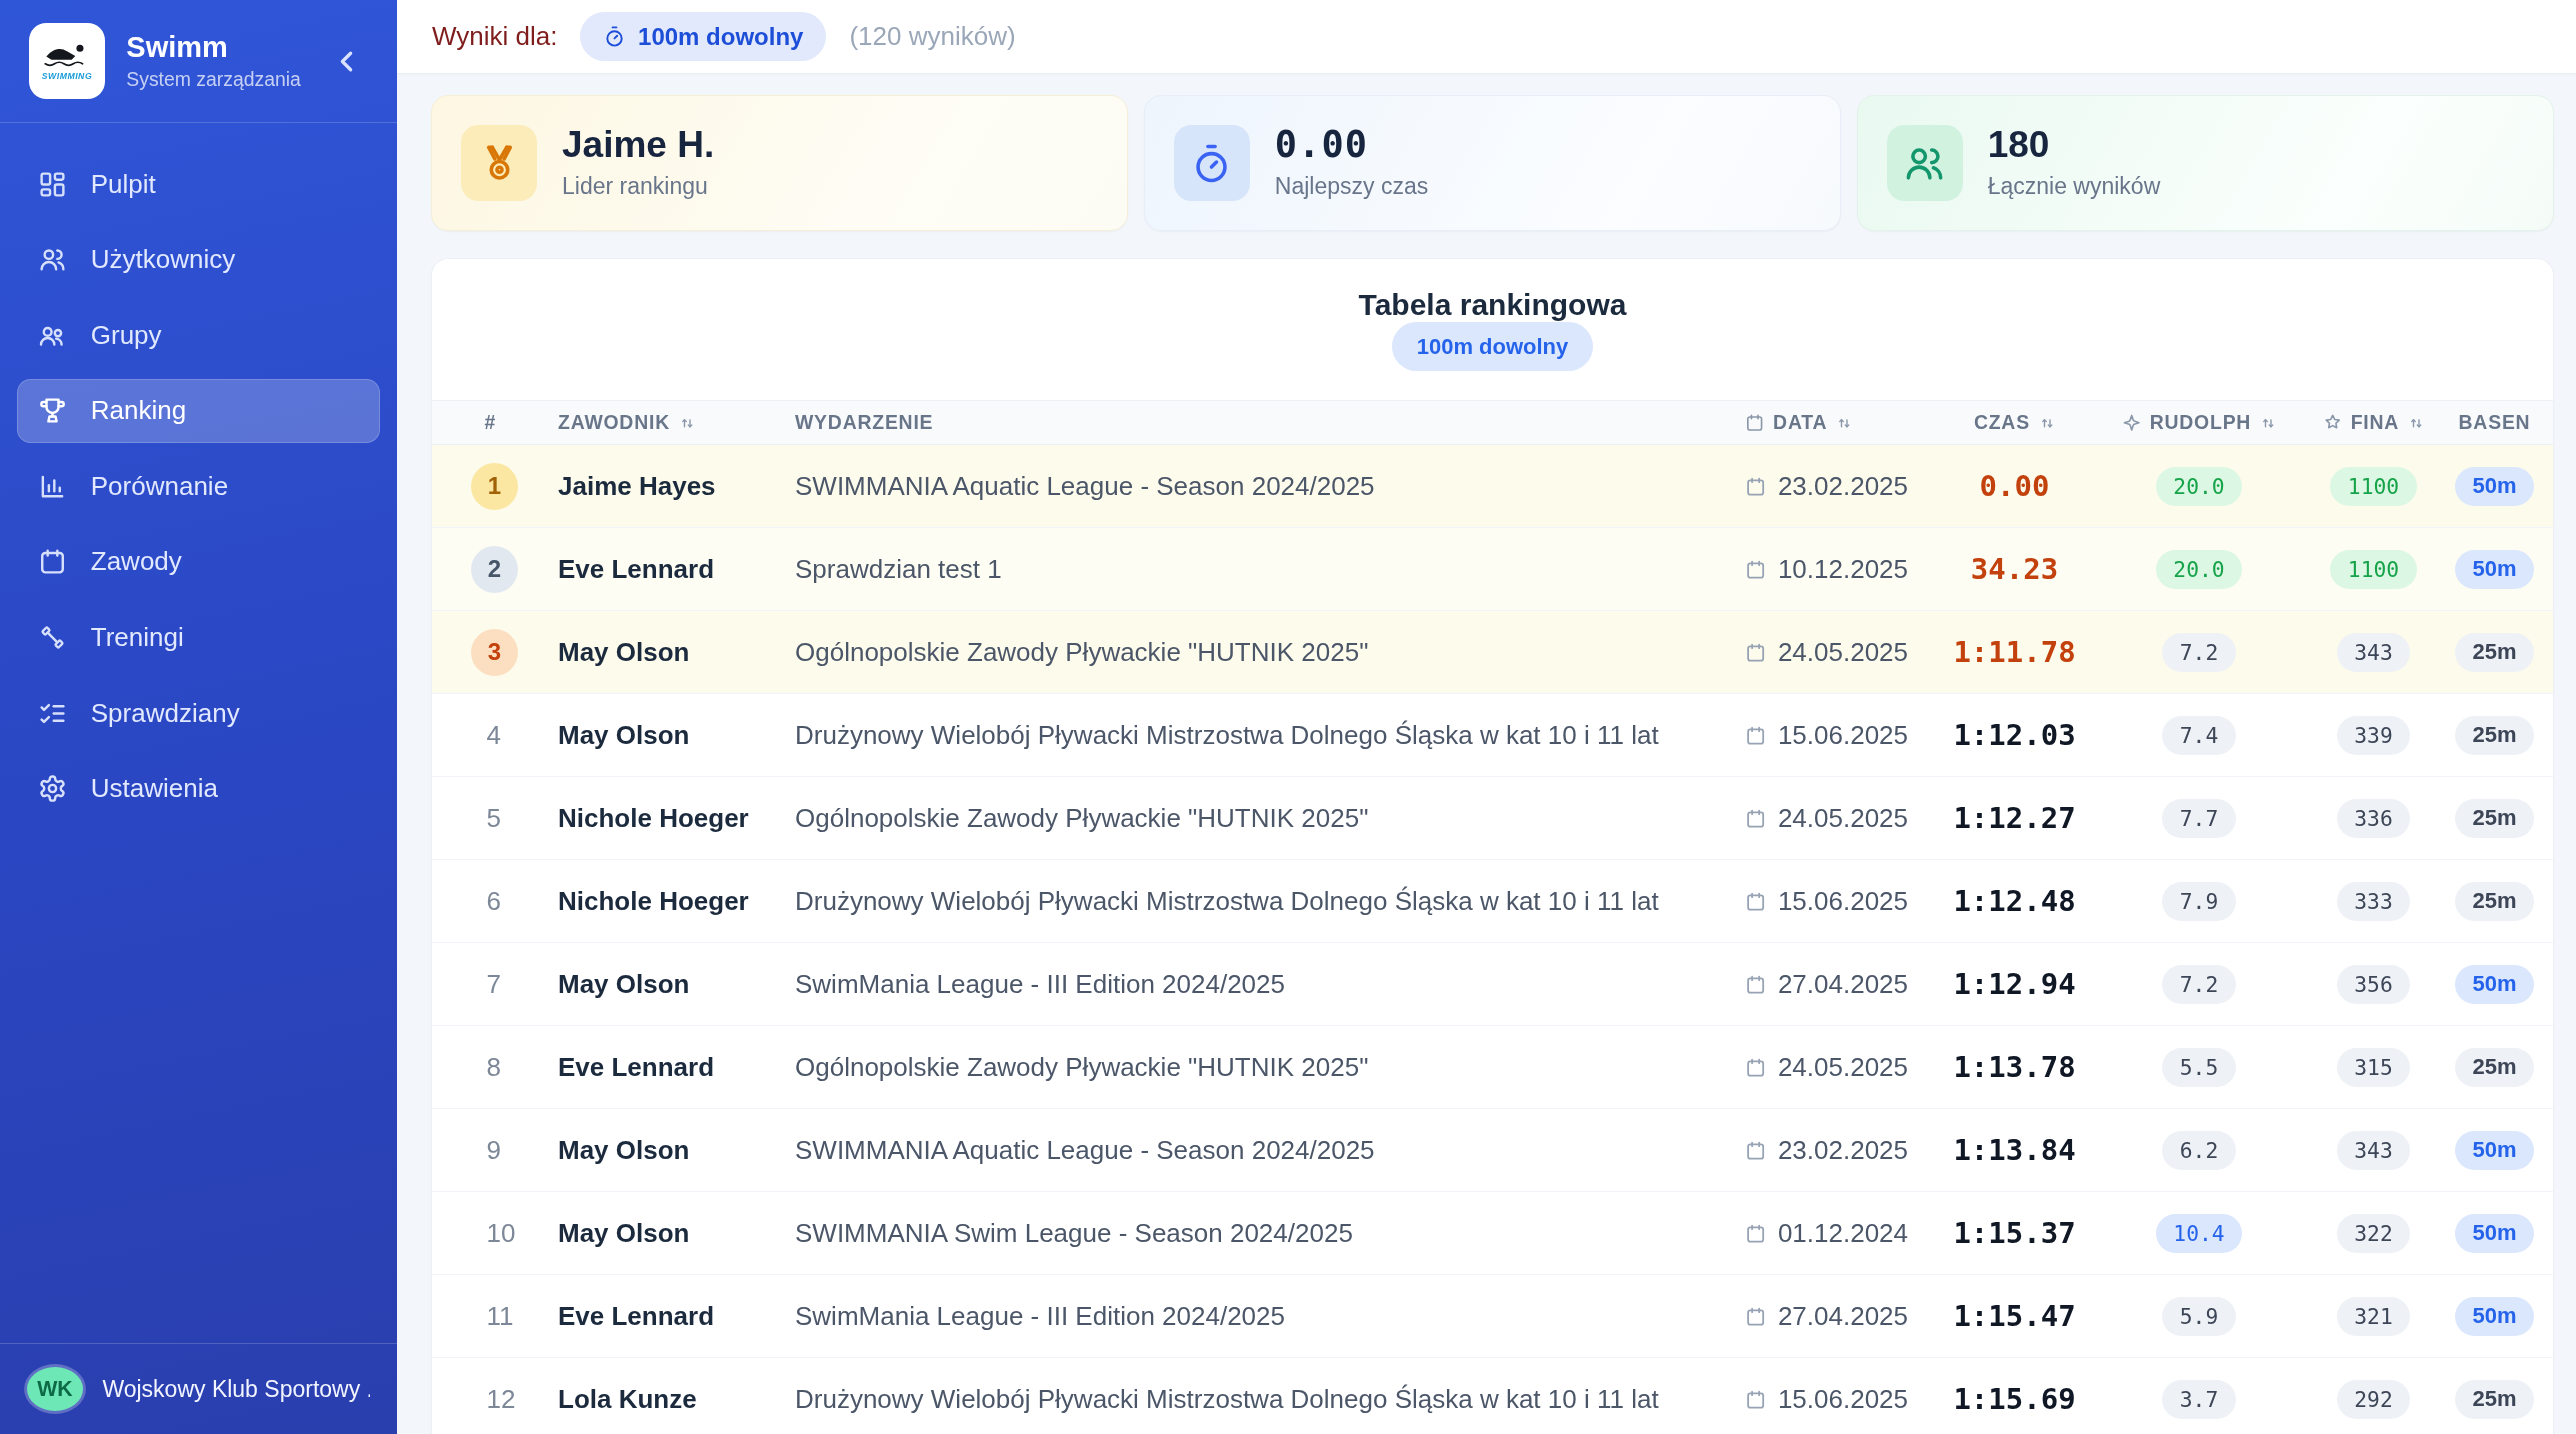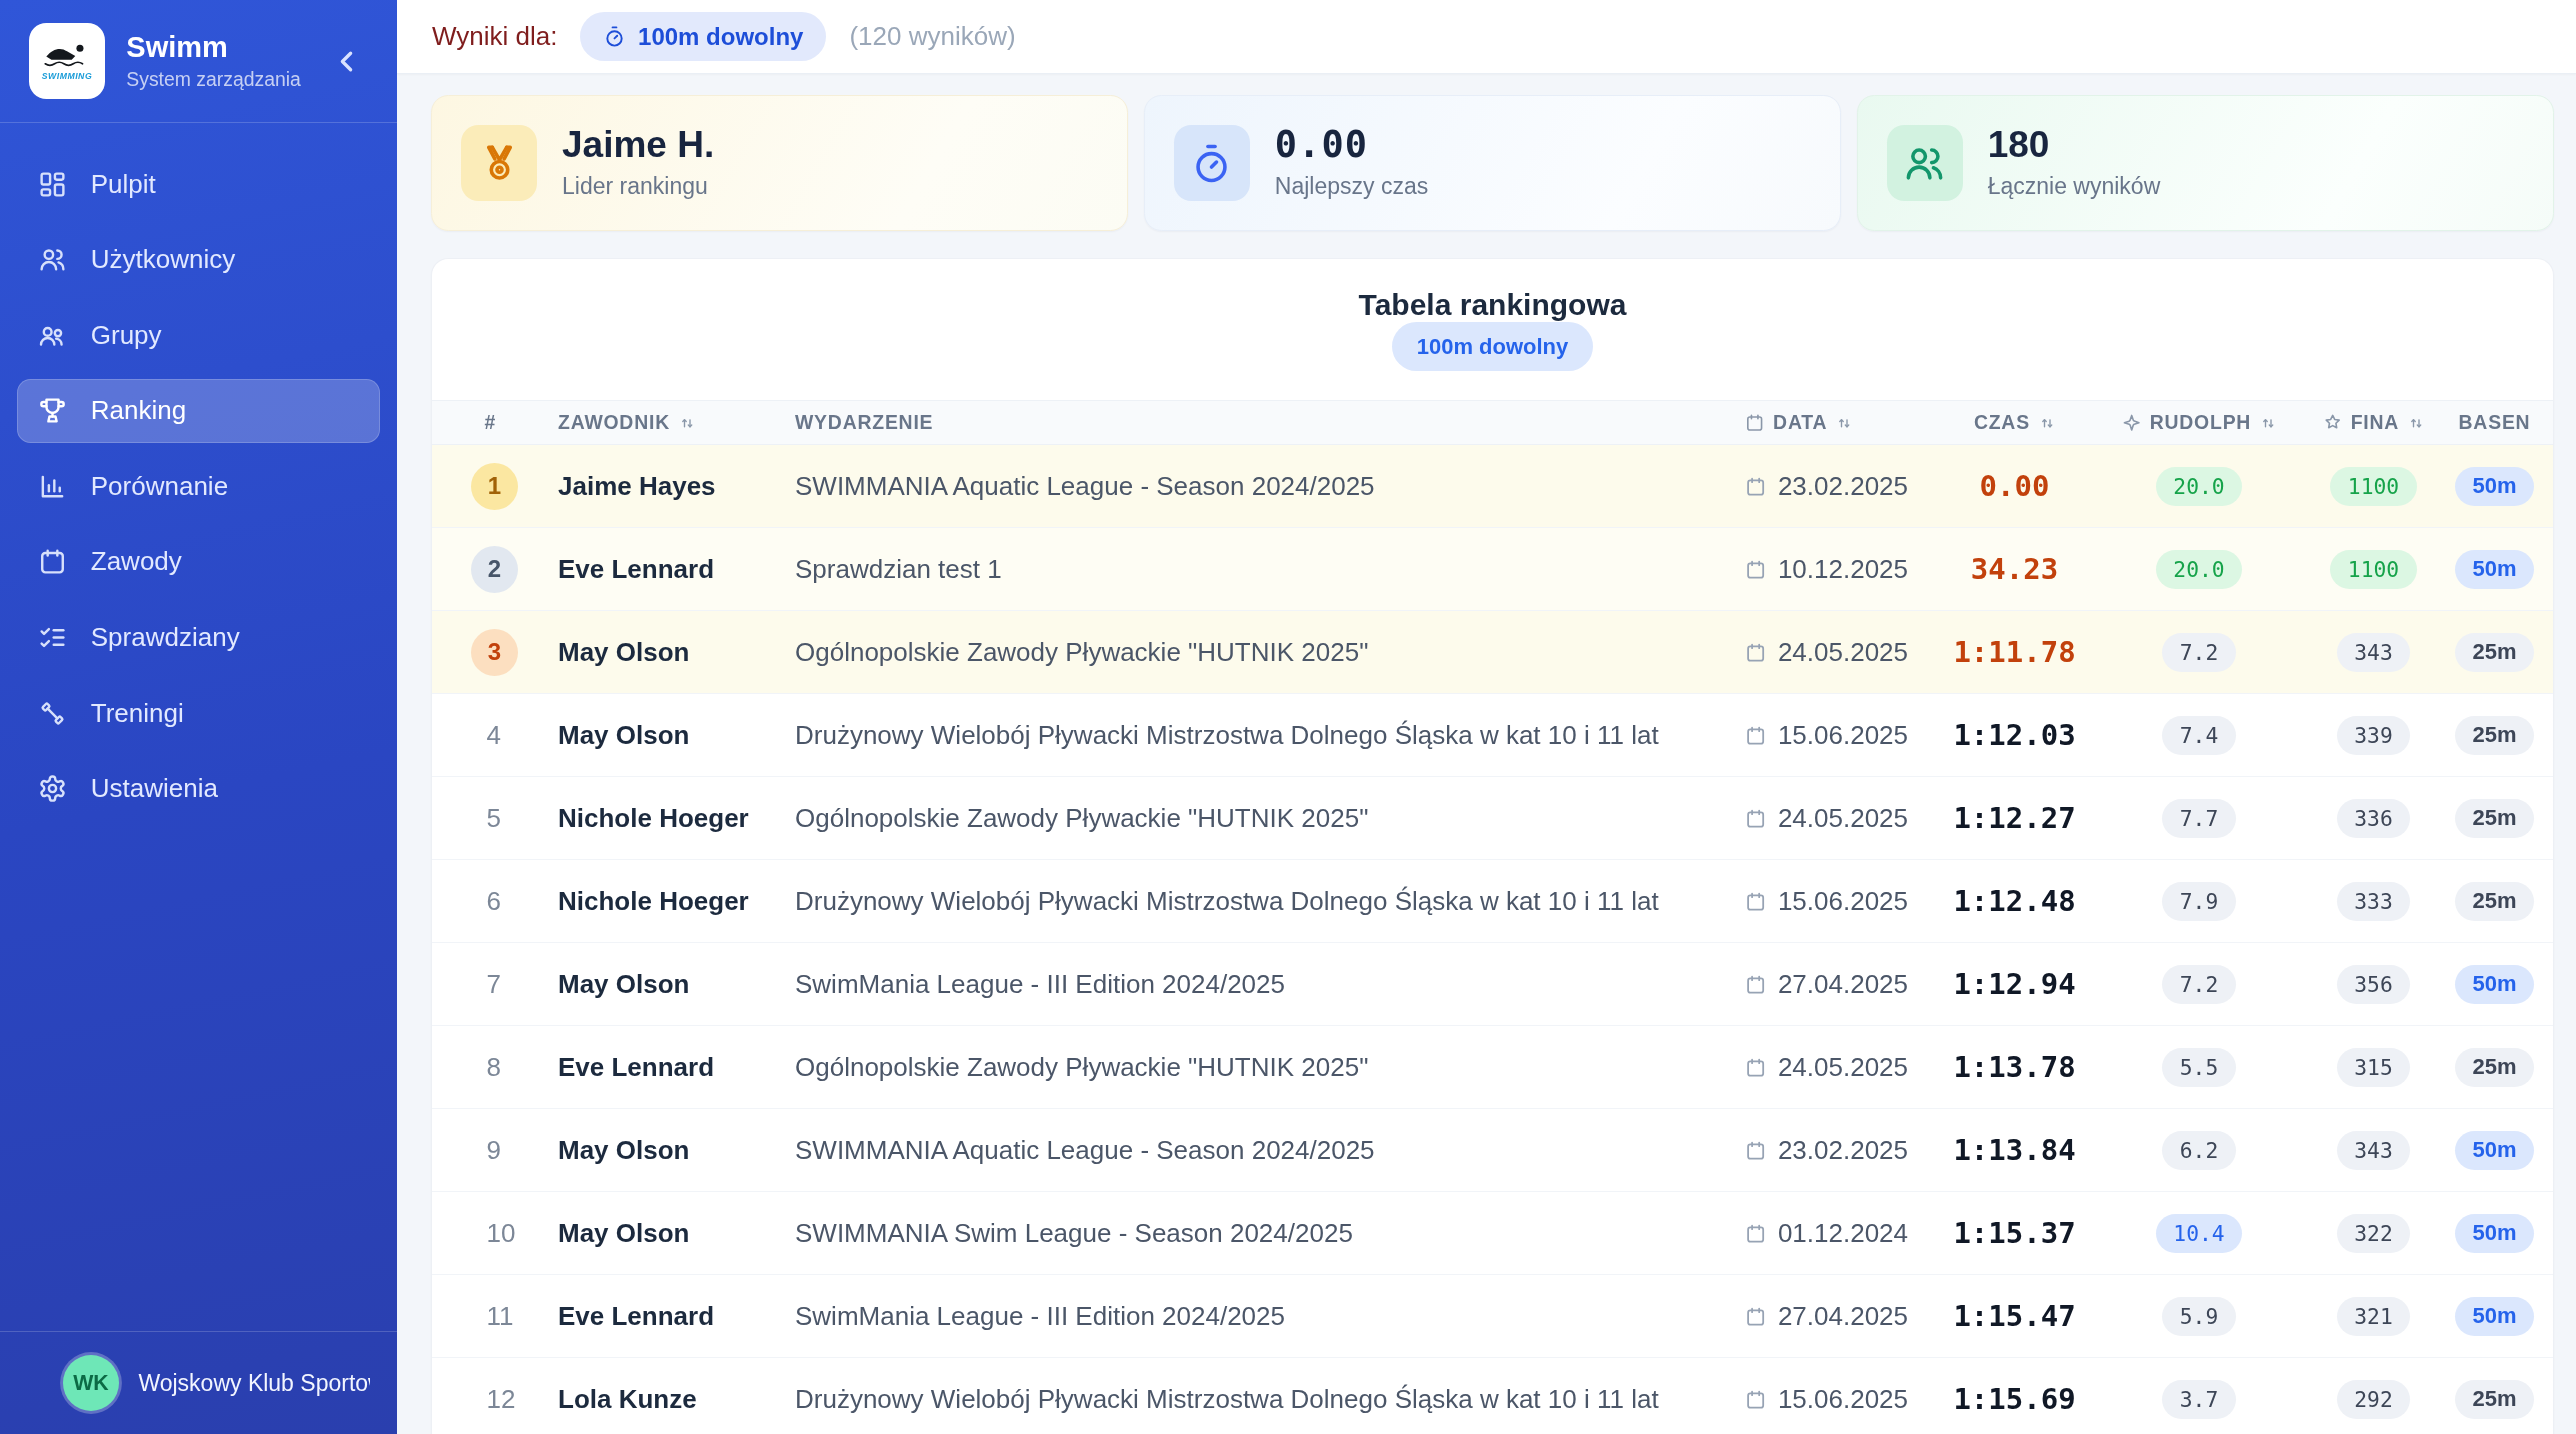--- a/index.html
+++ b/index.html
@@ -38,25 +38,24 @@
     border-radius: 13.6px; color: #e2e9ff; font-size: 26px; cursor: pointer;
   }
   .nav-item .nicon { width: 31px; height: 31px; display: flex; align-items: center; justify-content: center; color: #d7e0fb; }
   .nav-item.active { background: rgba(255,255,255,.22); box-shadow: inset 0 0 0 1px rgba(255,255,255,.18); color: #fff; }
   .nav-item.active .nicon { color: #fff; }
   .sidebar-footer {
     border-top: 1px solid rgba(255,255,255,.18);
     padding: 23px 27px; display: flex; align-items: center; gap: 19.4px;
   }
   .avatar {
-    width: 56px; height: 56px; border-radius: 50%; flex: 0 0 56px;
+    width: 56px; height: 44px; border-radius: 50%; flex: 0 0 56px;
     background: #6ee7b7; color: #0c6b46; font-weight: 700; font-size: 21.3px;
     display: flex; align-items: center; justify-content: center;
     box-shadow: 0 0 0 2.9px rgba(255,255,255,.25);
-    margin-left: 36px;
   }
   .club-name { font-size: 23px; color: #f2f5ff; white-space: nowrap; overflow: hidden; }
 
   
   .main { flex: 1; min-width: 0; display: flex; flex-direction: column; }
   .topbar {
     height: 74px; background: #fff; border-bottom: 1px solid #eaeff5;
     display: flex; align-items: center; gap: 23px; padding: 0 35px;
     box-shadow: 0 1px 1.9px rgba(16,24,40,.03);
   }
@@ -243,40 +242,40 @@
               <rect x="3.5" y="5" width="17" height="16" rx="2.5"></rect>
               <path d="M8 3v4"></path>
               <path d="M16 3v4"></path>
             </svg>
           </span>
           <span class="nlabel" data-interactable="false">Zawody</span>
         </div>
         <div class="nav-item" data-interactable="true">
           <span class="nicon" data-interactable="false">
             <svg viewBox="0 0 24 24" width="29" height="29" fill="none" stroke="currentColor" stroke-width="2" stroke-linecap="round" stroke-linejoin="round">
+              <g transform="rotate(45 12 12)">
+                <rect x="2.6" y="9.3" width="3.6" height="5.4" rx="1"></rect>
+                <rect x="17.8" y="9.3" width="3.6" height="5.4" rx="1"></rect>
+                <path d="M6.4 12h11.2"></path>
+              </g>
+            </svg>
+          </span>
+          <span class="nlabel" data-interactable="false">Treningi</span>
+        </div>
+        <div class="nav-item" data-interactable="true">
+          <span class="nicon" data-interactable="false">
+            <svg viewBox="0 0 24 24" width="29" height="29" fill="none" stroke="currentColor" stroke-width="2" stroke-linecap="round" stroke-linejoin="round">
               <path d="m3 7 2 2 4-4"></path>
               <path d="m3 17 2 2 4-4"></path>
               <path d="M13 6h8"></path>
               <path d="M13 12h8"></path>
               <path d="M13 18h8"></path>
             </svg>
           </span>
           <span class="nlabel" data-interactable="false">Sprawdziany</span>
-        </div>
-        <div class="nav-item" data-interactable="true">
-          <span class="nicon" data-interactable="false">
-            <svg viewBox="0 0 24 24" width="29" height="29" fill="none" stroke="currentColor" stroke-width="2" stroke-linecap="round" stroke-linejoin="round">
-              <g transform="rotate(45 12 12)">
-                <rect x="2.6" y="9.3" width="3.6" height="5.4" rx="1"></rect>
-                <rect x="17.8" y="9.3" width="3.6" height="5.4" rx="1"></rect>
-                <path d="M6.4 12h11.2"></path>
-              </g>
-            </svg>
-          </span>
-          <span class="nlabel" data-interactable="false">Treningi</span>
         </div>
         <div class="nav-item" data-interactable="true">
           <span class="nicon" data-interactable="false">
             <svg viewBox="0 0 24 24" width="29" height="29" fill="none" stroke="currentColor" stroke-width="2" stroke-linecap="round" stroke-linejoin="round">
               <circle cx="12" cy="12" r="3"></circle>
               <path d="M12.22 2h-.44a2 2 0 0 0-2 2v.18a2 2 0 0 1-1 1.73l-.43.25a2 2 0 0 1-2 0l-.15-.08a2 2 0 0 0-2.73.73l-.22.38a2 2 0 0 0 .73 2.73l.15.1a2 2 0 0 1 1 1.72v.51a2 2 0 0 1-1 1.74l-.15.09a2 2 0 0 0-.73 2.73l.22.38a2 2 0 0 0 2.73.73l.15-.08a2 2 0 0 1 2 0l.43.25a2 2 0 0 1 1 1.73V20a2 2 0 0 0 2 2h.44a2 2 0 0 0 2-2v-.18a2 2 0 0 1 1-1.73l.43-.25a2 2 0 0 1 2 0l.15.08a2 2 0 0 0 2.73-.73l.22-.39a2 2 0 0 0-.73-2.73l-.15-.08a2 2 0 0 1-1-1.74v-.5a2 2 0 0 1 1-1.74l.15-.09a2 2 0 0 0 .73-2.73l-.22-.38a2 2 0 0 0-2.73-.73l-.15.08a2 2 0 0 1-2 0l-.43-.25a2 2 0 0 1-1-1.73V4a2 2 0 0 0-2-2z"></path>
             </svg>
           </span>
           <span class="nlabel" data-interactable="false">Ustawienia</span>
         </div>

